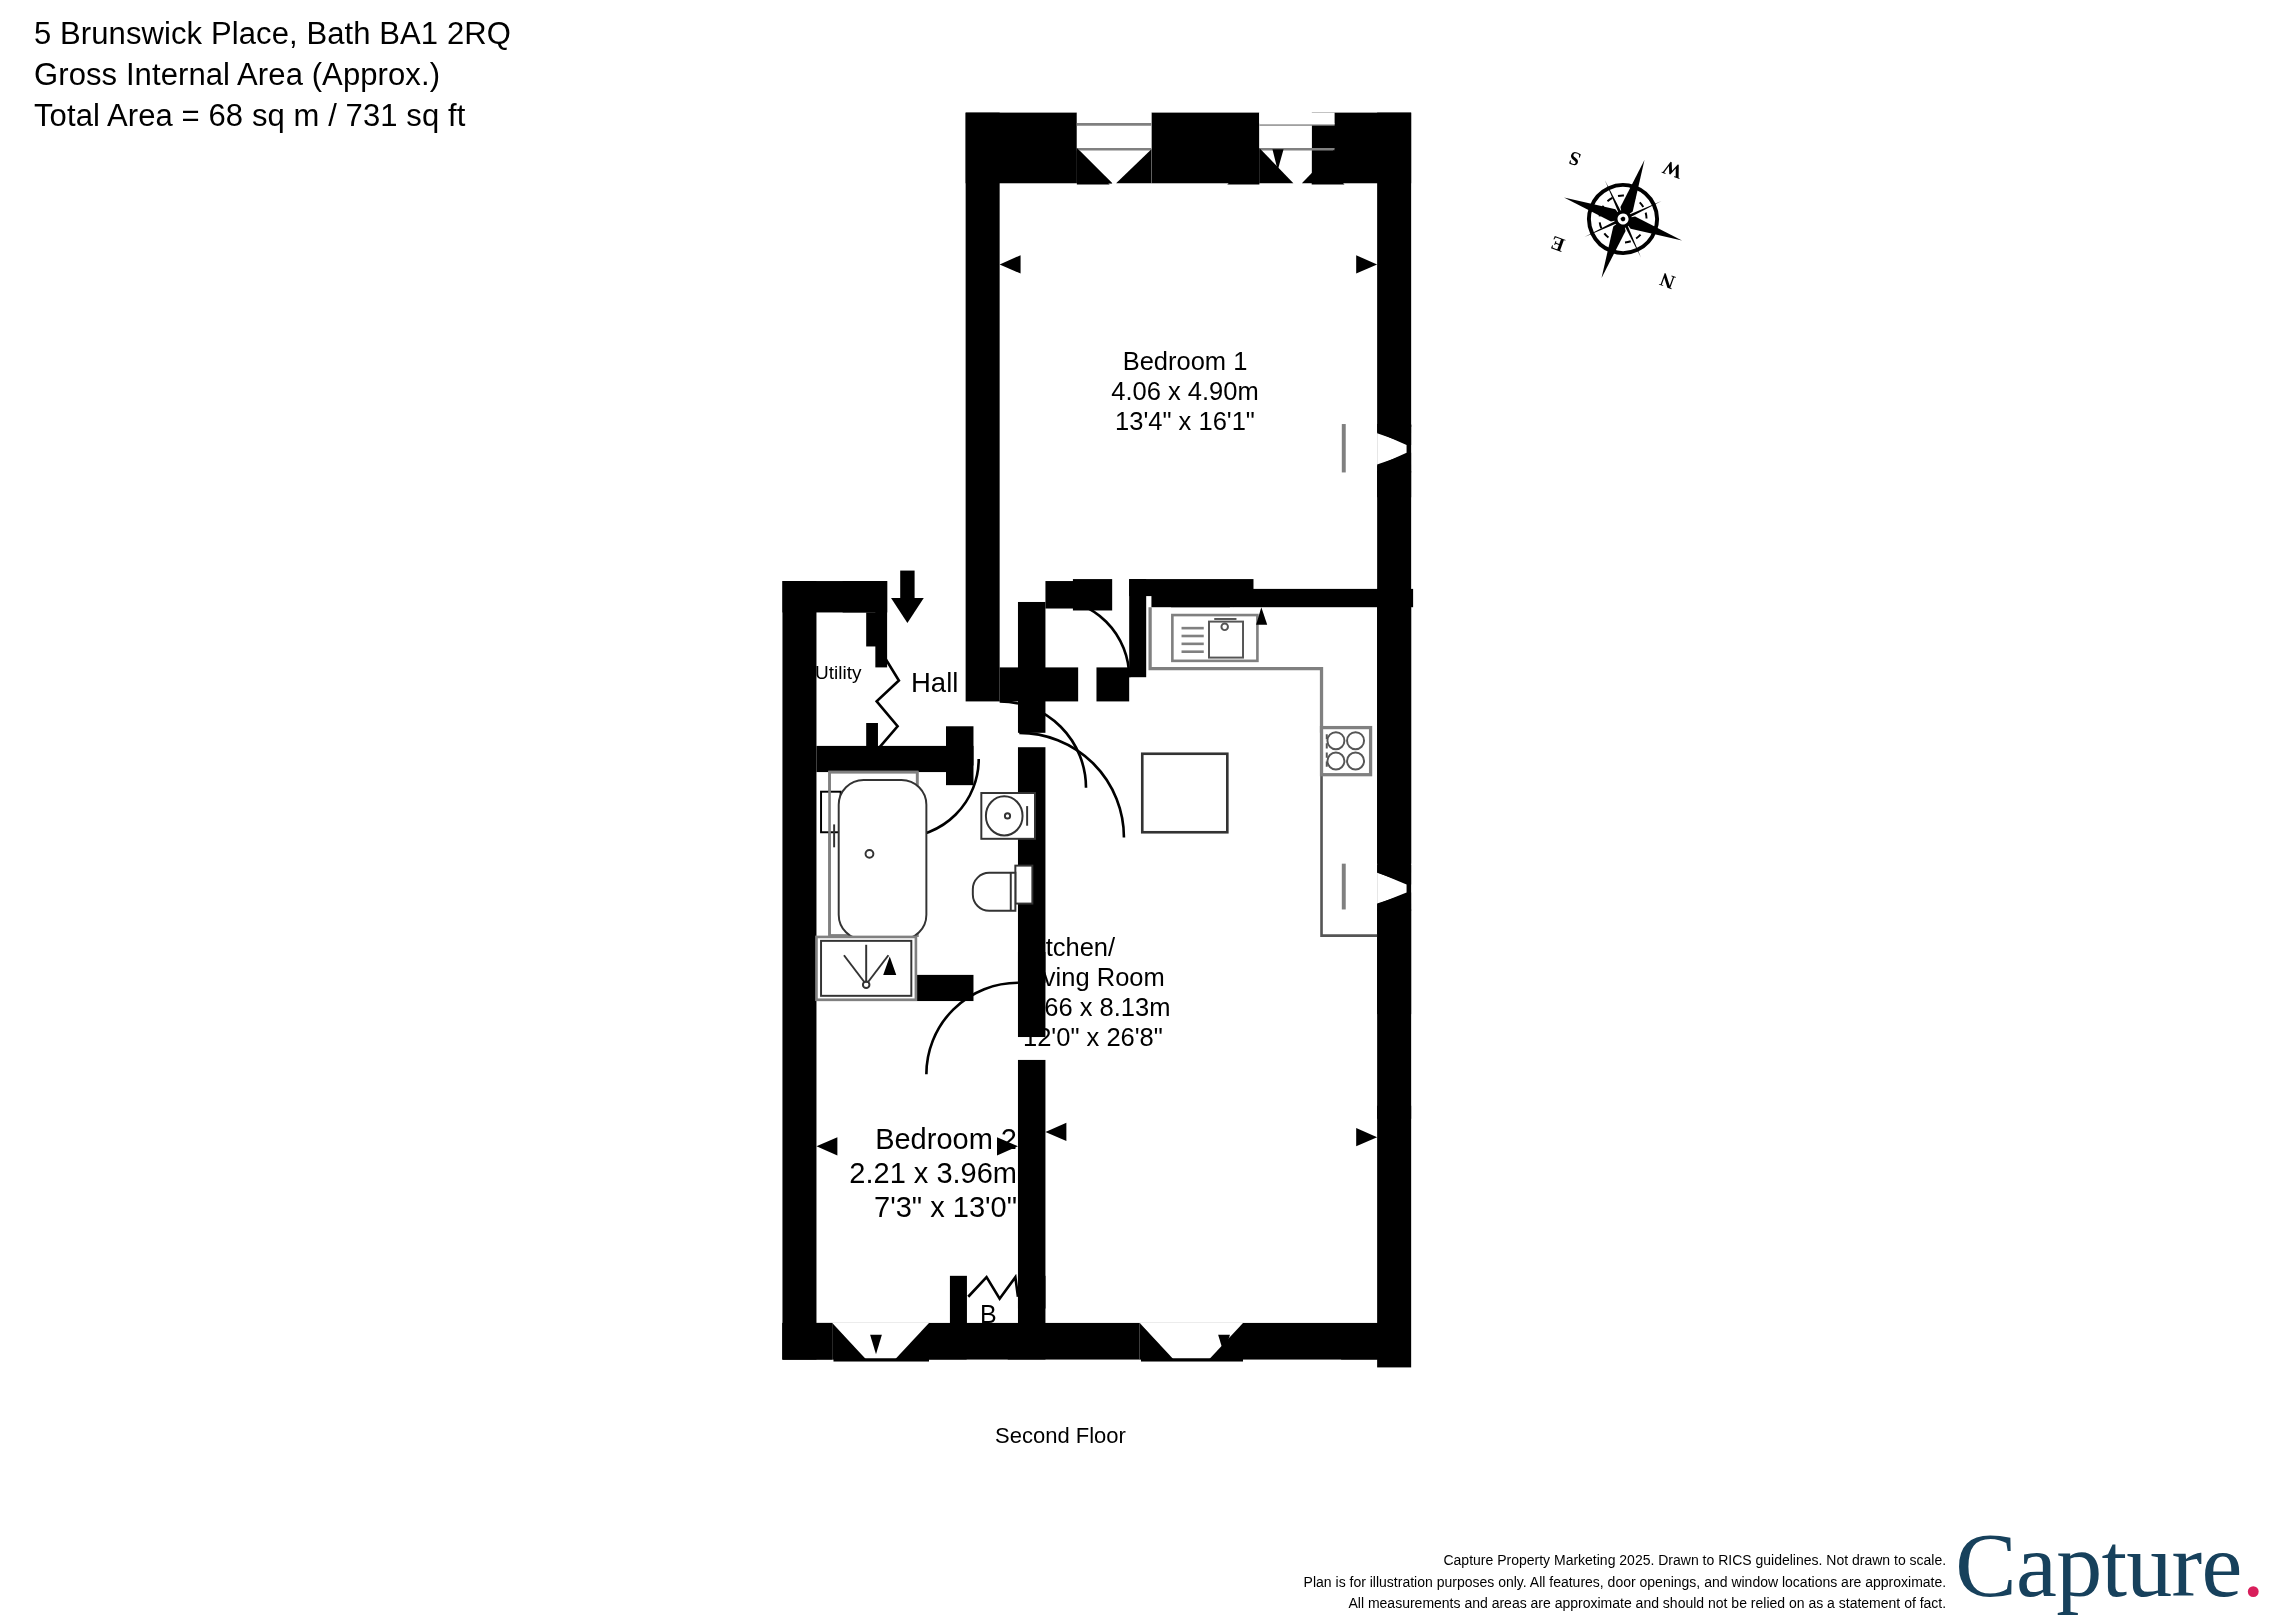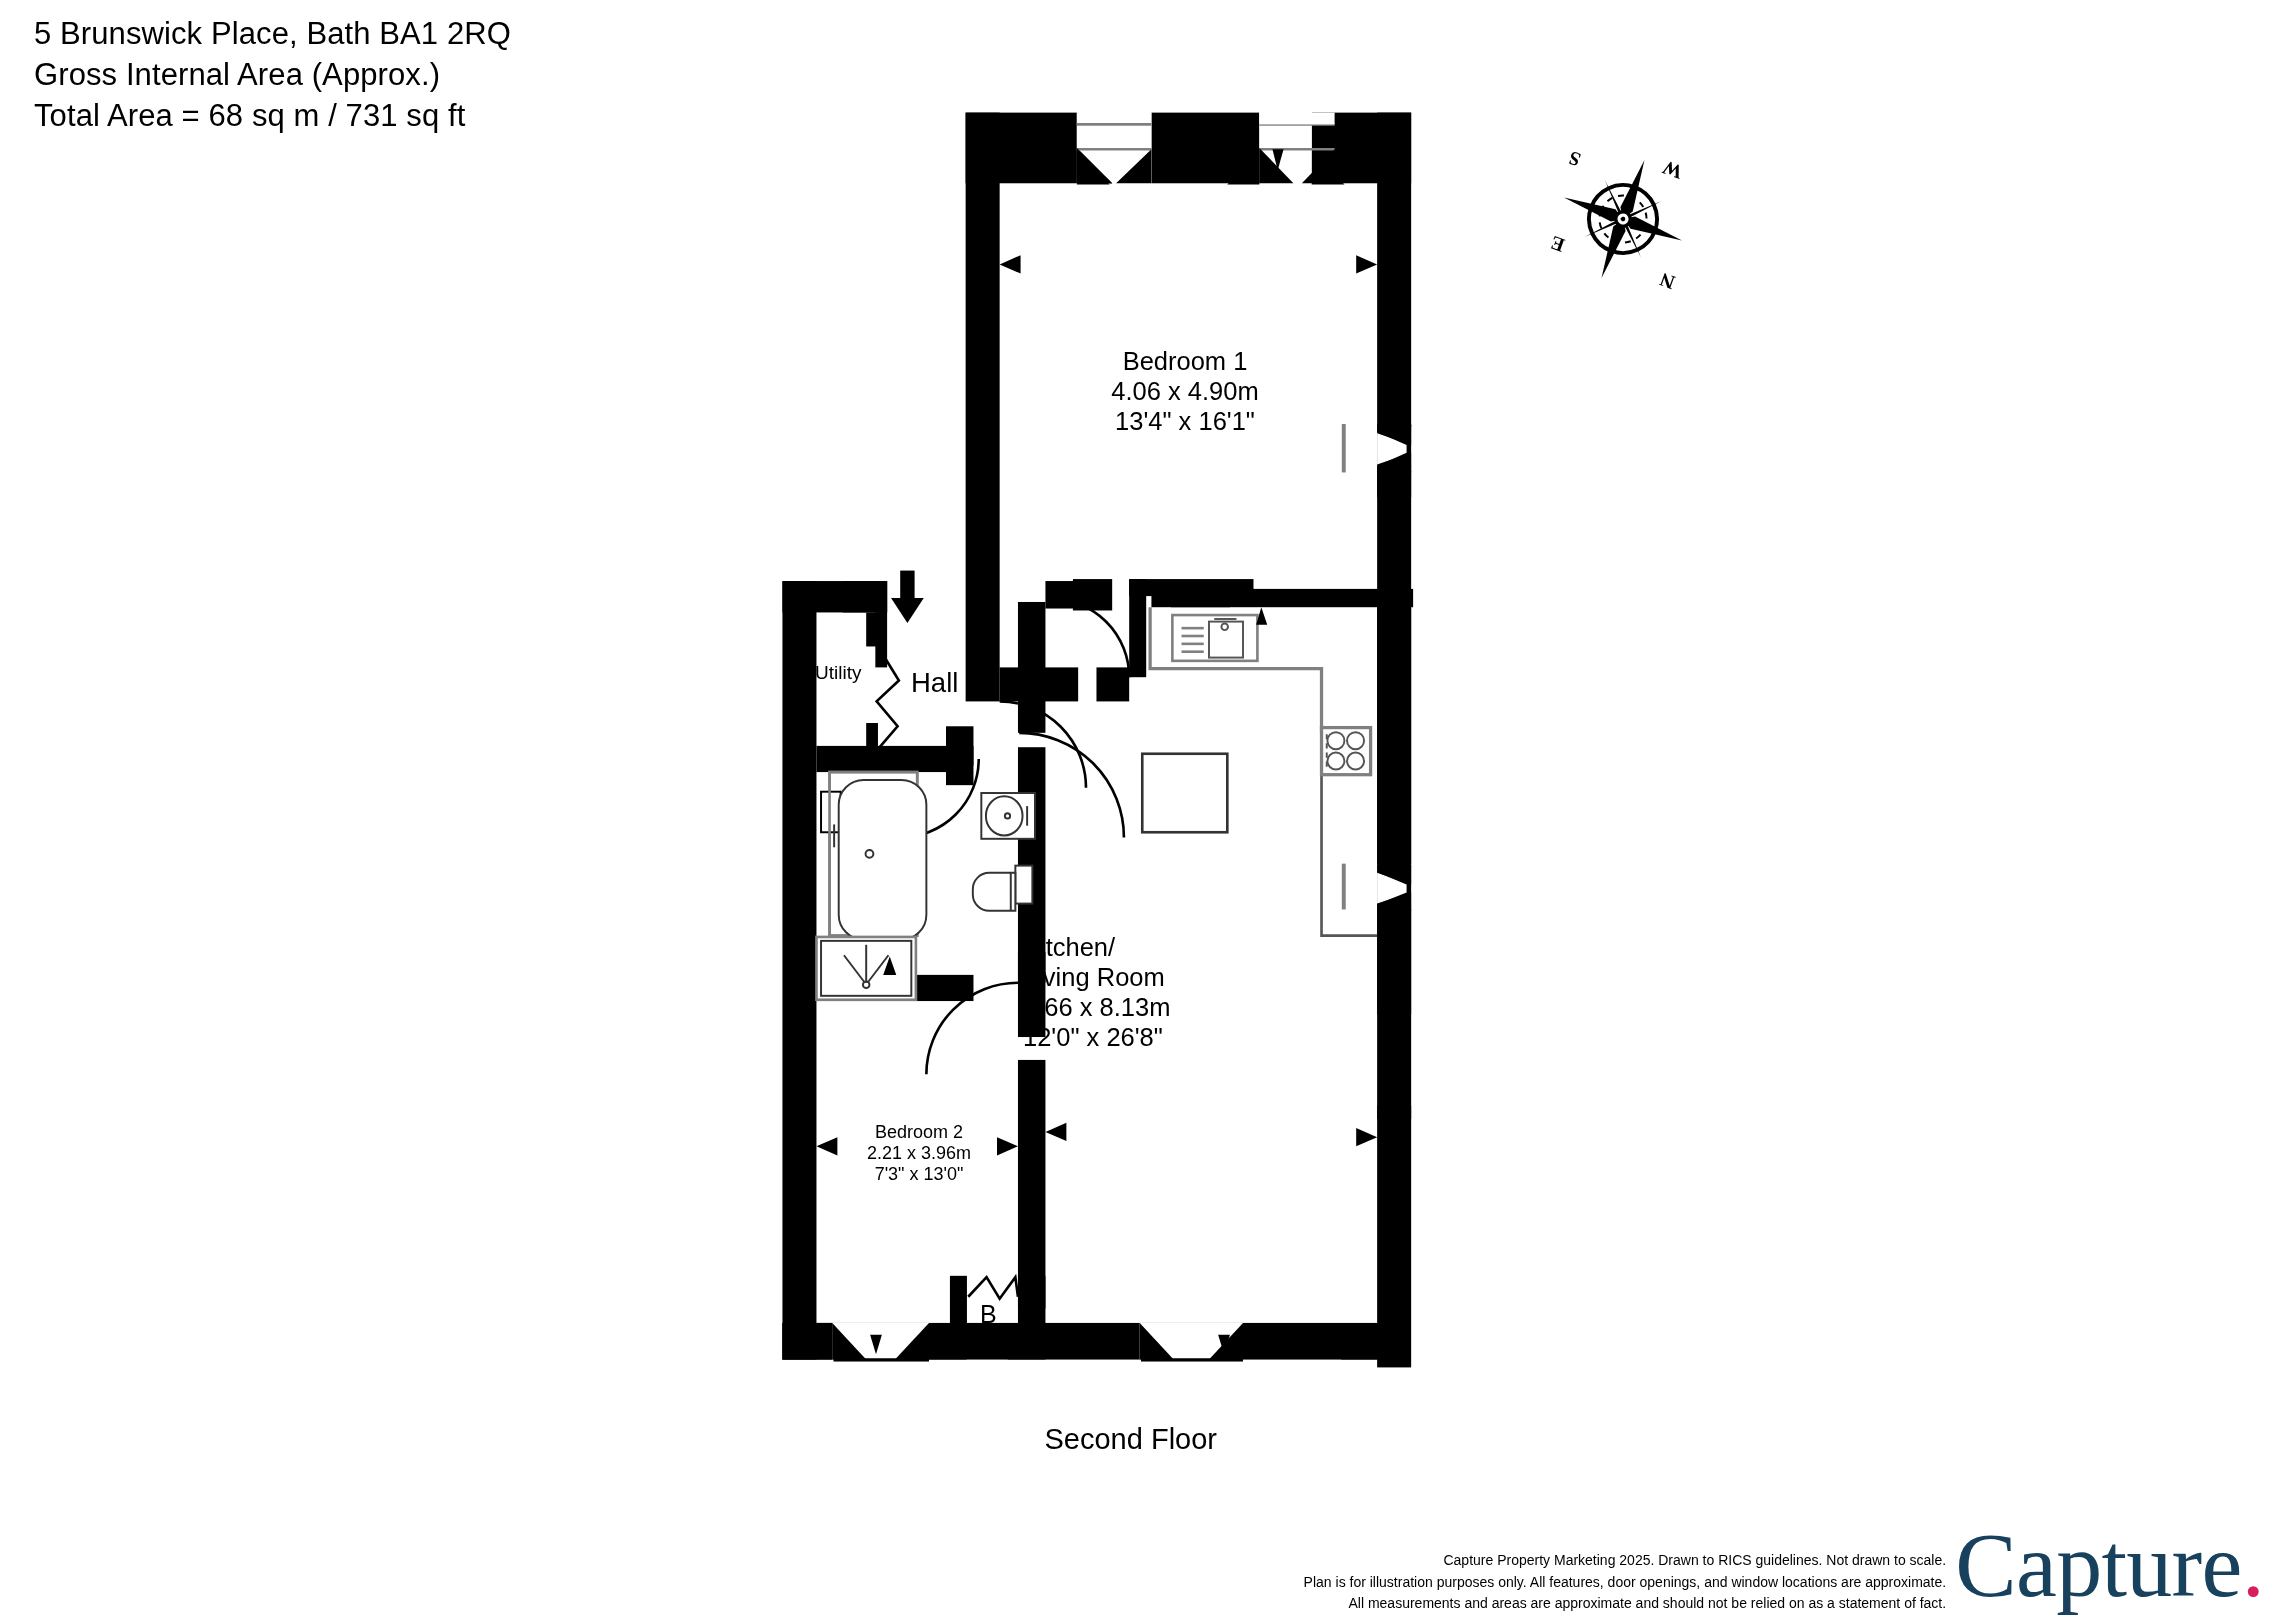--- a/index.html
+++ b/index.html
@@ -41,22 +41,22 @@
     height: 1622px;
   }
   #plan-svg { display: block; }
 
   
   #floor-caption {
     position: absolute;
     left: 995px;
     top: 1423px;
     width: 222px;
-    text-align: right;
-    font-size: 29px;
+    text-align: left;
+    font-size: 22px;
     white-space: nowrap;
   }
 
   
   #footer-row {
     position: absolute;
     left: 1191px;
     top: 1517px;
     width: 1073px;
     height: 98px;
@@ -348,21 +348,21 @@
   <div>13'4" x 16'1"</div>
 </div>
 
 <div style="position:absolute;left:1023px;top:932px;width:242px;text-align:left;font-size:25.5px;line-height:1.18;white-space:nowrap;">
   <div>Kitchen/</div>
   <div>Living Room</div>
   <div>3.66 x 8.13m</div>
   <div>12'0" x 26'8"</div>
 </div>
 
-<div style="position:absolute;left:821px;top:1122px;width:196px;text-align:center;font-size:18px;line-height:1.18;white-space:nowrap;">
+<div style="position:absolute;left:821px;top:1122px;width:196px;text-align:right;font-size:29px;line-height:1.18;white-space:nowrap;">
   <div>Bedroom 2</div>
   <div>2.21 x 3.96m</div>
   <div>7'3" x 13'0"</div>
 </div>
 
 <div style="position:absolute;left:911px;top:667px;font-size:27.5px;white-space:nowrap;">Hall</div>
 
 <div style="position:absolute;left:815px;top:662px;font-size:19px;white-space:nowrap;">Utility</div>
 
 <div style="position:absolute;left:980px;top:1300px;font-size:25px;white-space:nowrap;">B</div>

